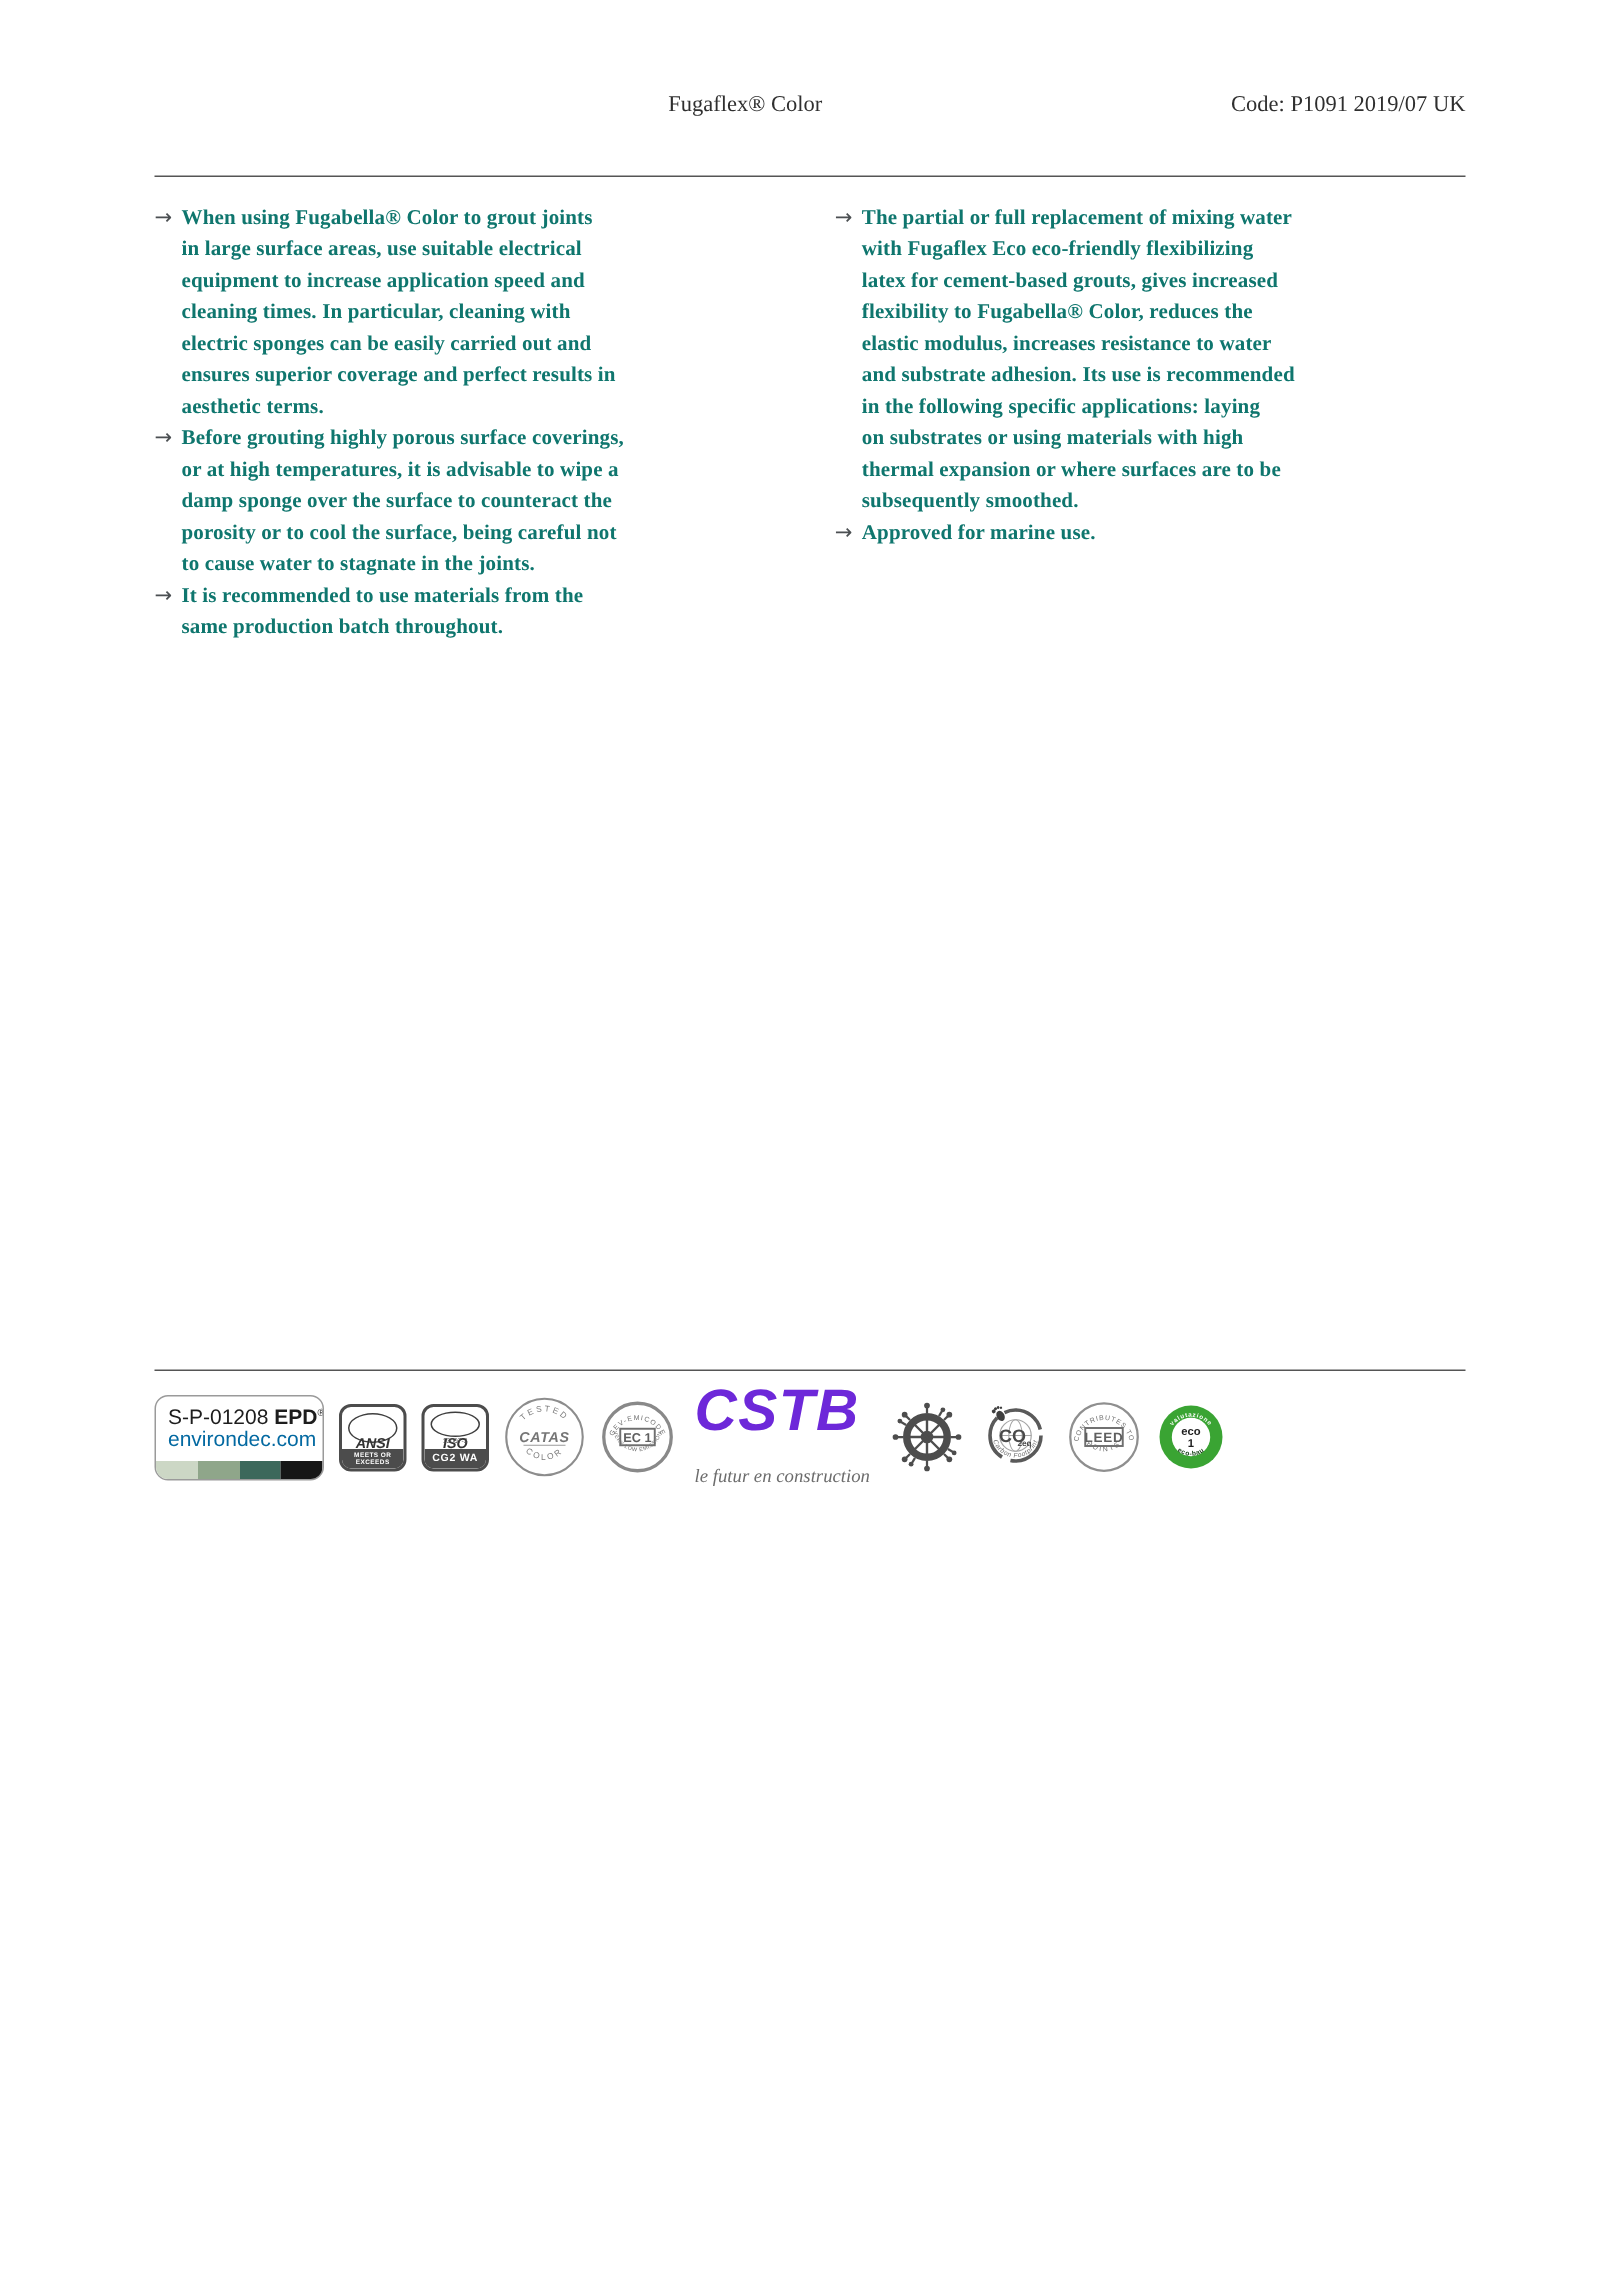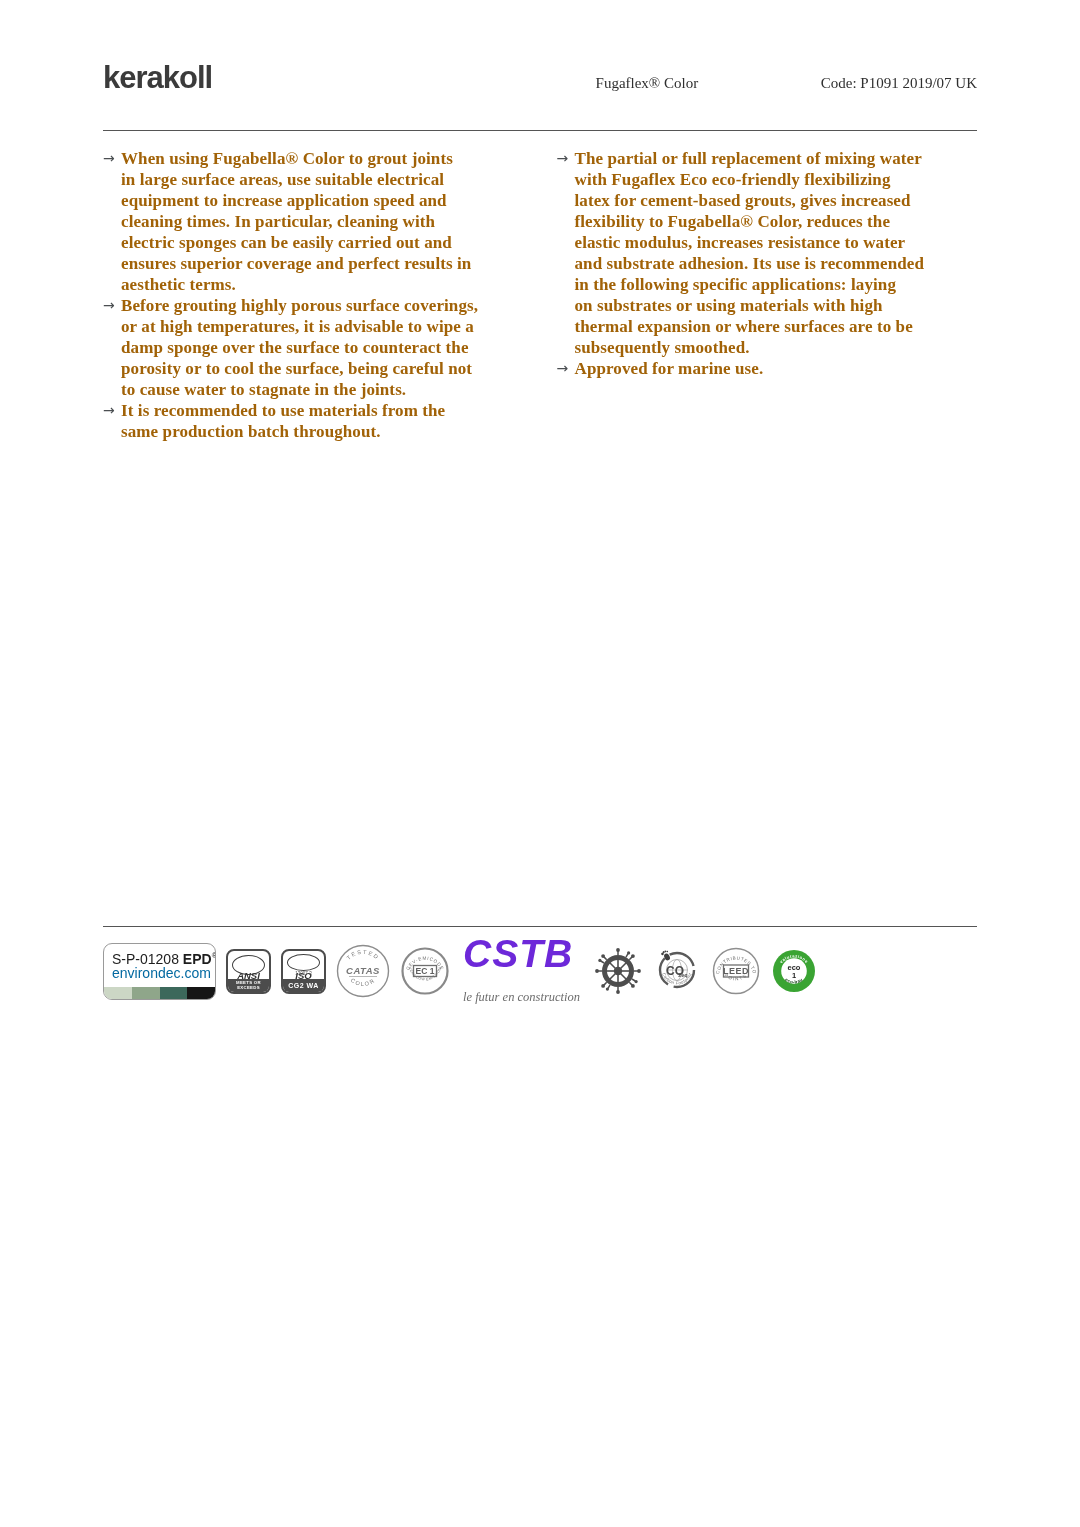--- a/index.html
+++ b/index.html
@@ -28,21 +28,21 @@
     letter-spacing:0.2px;
   }
   .cols { display:flex; gap:33px; margin-top:17px; }
   .col { flex:1; list-style:none; }
   .col li { display:flex; align-items:flex-start; }
   .arr {
     flex:0 0 18px; font-size:14px; line-height:21px; color:#4b4f52;
     font-family:"DejaVu Sans", sans-serif;
   }
   .txt {
-    font-size:17px; line-height:21px; font-weight:700; color:#a16207;
+    font-size:14px; line-height:21px; font-weight:700; color:#0f766e;
     white-space:pre-line; letter-spacing:0.1px;
   }
   
   .badges { display:flex; align-items:center; gap:10px; margin-top:14px; height:60px; }
   svg text, svg textPath { font-family:"Liberation Sans", sans-serif; }
   
   .b-epd {
     width:113px; height:57px; border:1.5px solid #9a9a9a; border-radius:9px;
     overflow:hidden; background:#fff; display:flex; flex-direction:column;
     font-family:"Liberation Sans", sans-serif; flex:0 0 auto;
@@ -80,21 +80,20 @@
   }
   .cstb-tag { font-family:"Liberation Serif", serif; font-style:italic; font-size:12.5px; color:#6c6c6c;margin-top:20px; }
   .b-circ { flex:0 0 auto; }
 </style>
 </head>
 <body>
 
 <div class="page">
 
   <header class="hdr">
-    <div class="logo">kerakoll</div>
     <div class="hdr-product">Fugaflex® Color</div>
     <div class="hdr-code">Code: P1091 2019/07 UK</div>
   </header>
 
   <hr class="rule">
 
   <section class="notes">
     <div class="cols">
       <ul class="col">
         <li>

